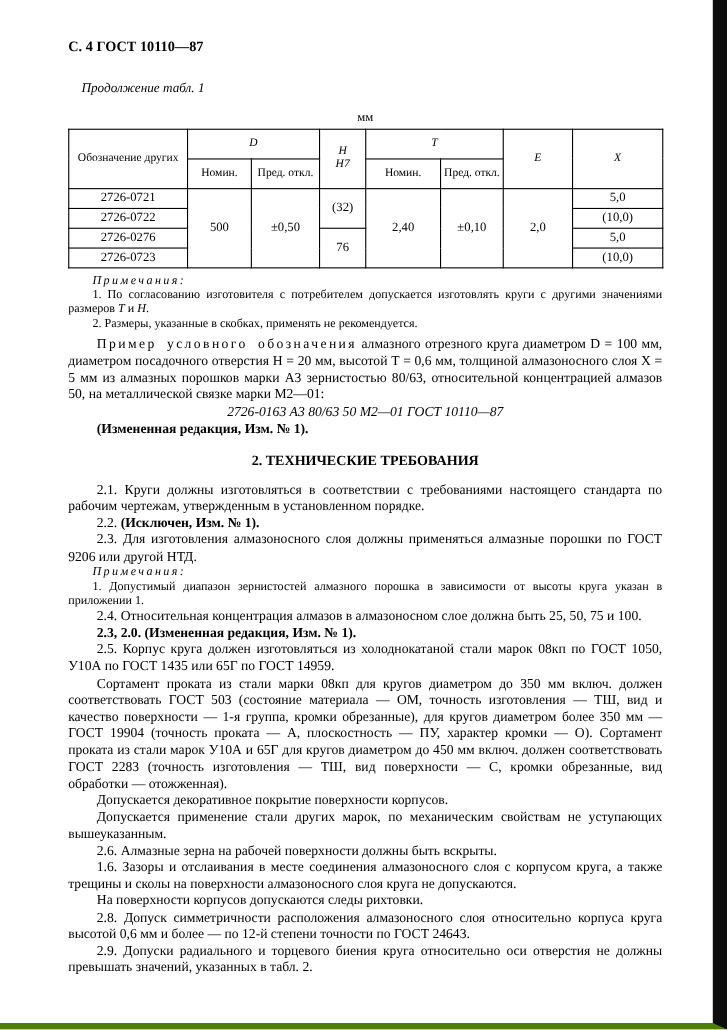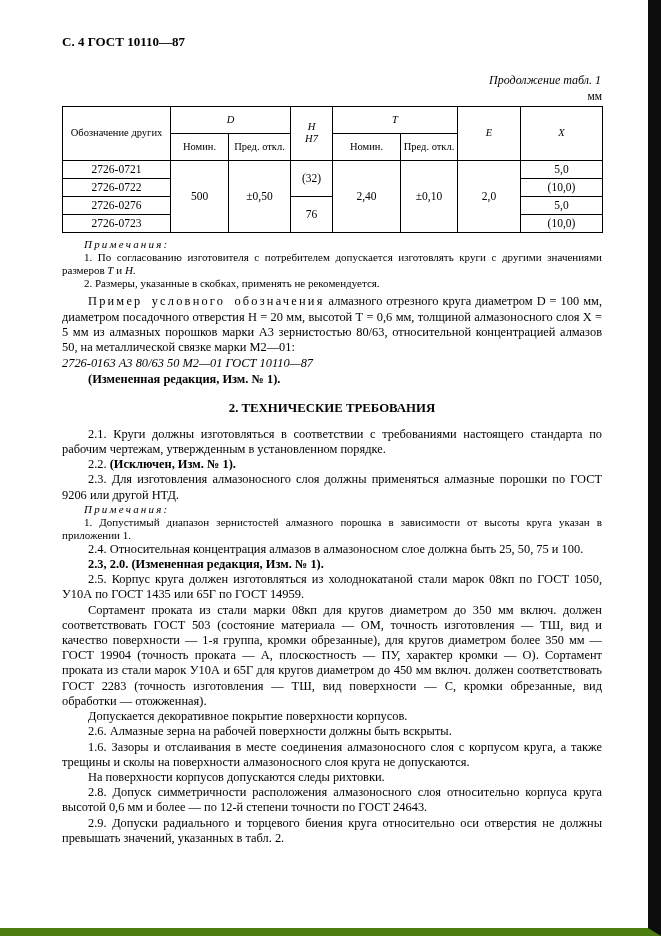--- a/index.html
+++ b/index.html
@@ -5,34 +5,34 @@
   * { box-sizing: border-box; }
   html, body { margin: 0; padding: 0; background: #e8e8e8; }
   .page {
     position: relative;
     width: 661px;
     height: 936px;
     background: #ffffff;
     font-family: "Liberation Serif", serif;
     color: #000;
     border-right: 13px solid #0d0d0d;
-    border-bottom: 8px solid #4d7c0f;
+    border-bottom: 6px solid #4d7c0f;
     overflow: hidden;
   }
   .content {
     position: absolute;
     left: 62px;
     top: 34px;
     width: 540px;
     font-size: 12.4px;
     line-height: 15.2px;
   }
   .doc-header { font-weight: bold; font-size: 13px; margin: 0 0 24px 0; }
-  .continuation { text-align: right; font-style: italic; font-size: 12px; margin: 1px; }
-  .units { text-align: right; font-size: 11.5px; margin: 0 0 1px 0; }
+  .continuation { font-style: italic; font-size: 12px; margin: 12px; }
+  .units { text-align: center; font-size: 11.5px; margin: 0 0 1px 0; }
 
   table.dims { border-collapse: collapse; width: 100%; table-layout: fixed; }
   .dims th, .dims td {
     border: 1px solid #000;
     text-align: center;
     vertical-align: middle;
     font-weight: normal;
     padding: 1px 2px;
   }
   .dims th { font-size: 10.5px; height: 27px; line-height: 12px; }
@@ -42,21 +42,21 @@
   .bold { font-weight: bold; }
 
   .notes { margin-top: 5px; font-size: 11px; line-height: 13px; text-align: justify; }
   .note-title { margin: 0; text-indent: 22px; font-style: italic; }
   .note { margin: 0; text-indent: 22px; }
 
   .para { margin: 0; text-indent: 26px; text-align: justify; }
   .example { margin-top: 4px; }
   .spaced { letter-spacing: 2.2px; word-spacing: 3px; }
 
-  .designation-line { margin: 1px 0; font-style: italic; }
+  .designation-line { margin: 1px 0; text-align: center; font-style: italic; }
   .section-heading {
     font-size: 12.8px;
     font-weight: bold;
     text-align: center;
     margin: 13px 0 11px 0;
   }
 </style>
 </head>
 <body>
 
@@ -151,20 +151,21 @@
       <p class="note">1. Допустимый диапазон зернистостей алмазного порошка в зависимости от высоты круга указан в приложении 1.</p>
     </div>
 
     <p class="para">2.4. Относительная концентрация алмазов в алмазоносном слое должна быть 25, 50, 75 и 100.</p>
 
     <p class="para"><span class="bold">2.3, 2.0. </span><b>(Измененная редакция, Изм. № 1).</b></p>
 
     <p class="para">2.5. Корпус круга должен изготовляться из холоднокатаной стали марок 08кп по ГОСТ 1050, У10А по ГОСТ 1435 или 65Г по ГОСТ 14959.</p>
     <p class="para">Сортамент проката из стали марки 08кп для кругов диаметром до 350 мм включ. должен соответствовать ГОСТ 503 (состояние материала — ОМ, точность изготовления — ТШ, вид и качество поверхности — 1-я группа, кромки обрезанные), для кругов диаметром более 350 мм — ГОСТ 19904 (точность проката — А, плоскостность — ПУ, характер кромки — О). Сортамент проката из стали марок У10А и 65Г для кругов диаметром до 450 мм включ. должен соответствовать ГОСТ 2283 (точность изготовления — ТШ, вид поверхности — С, кромки обрезанные, вид обработки — отожженная).</p>
     <p class="para">Допускается декоративное покрытие поверхности корпусов.</p>
+    <p class="para">Допускается применение стали других марок, по механическим свойствам не уступающих вышеуказанным.</p>
 
     <p class="para">2.6. Алмазные зерна на рабочей поверхности должны быть вскрыты.</p>
 
     <p class="para">1.6. Зазоры и отслаивания в месте соединения алмазоносного слоя с корпусом круга, а также трещины и сколы на поверхности алмазоносного слоя круга не допускаются.</p>
     <p class="para">На поверхности корпусов допускаются следы рихтовки.</p>
 
     <p class="para">2.8. Допуск симметричности расположения алмазоносного слоя относительно корпуса круга высотой 0,6 мм и более — по 12-й степени точности по ГОСТ 24643.</p>
 
     <p class="para">2.9. Допуски радиального и торцевого биения круга относительно оси отверстия не должны превышать значений, указанных в табл. 2.</p>
 

